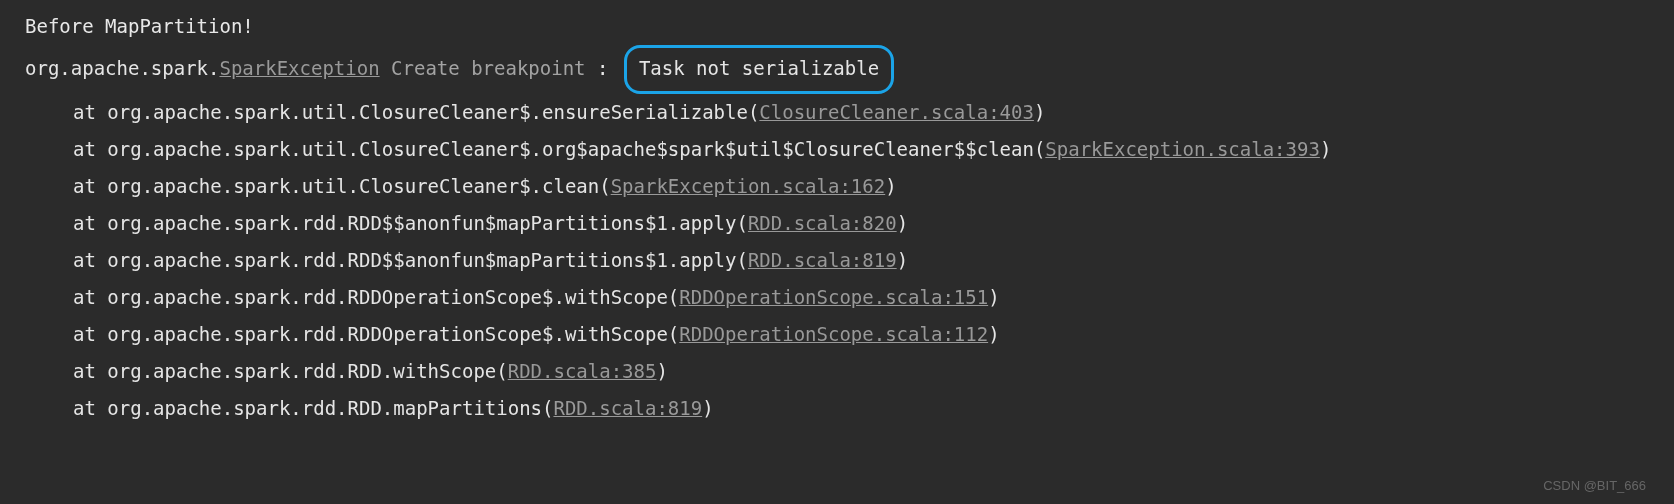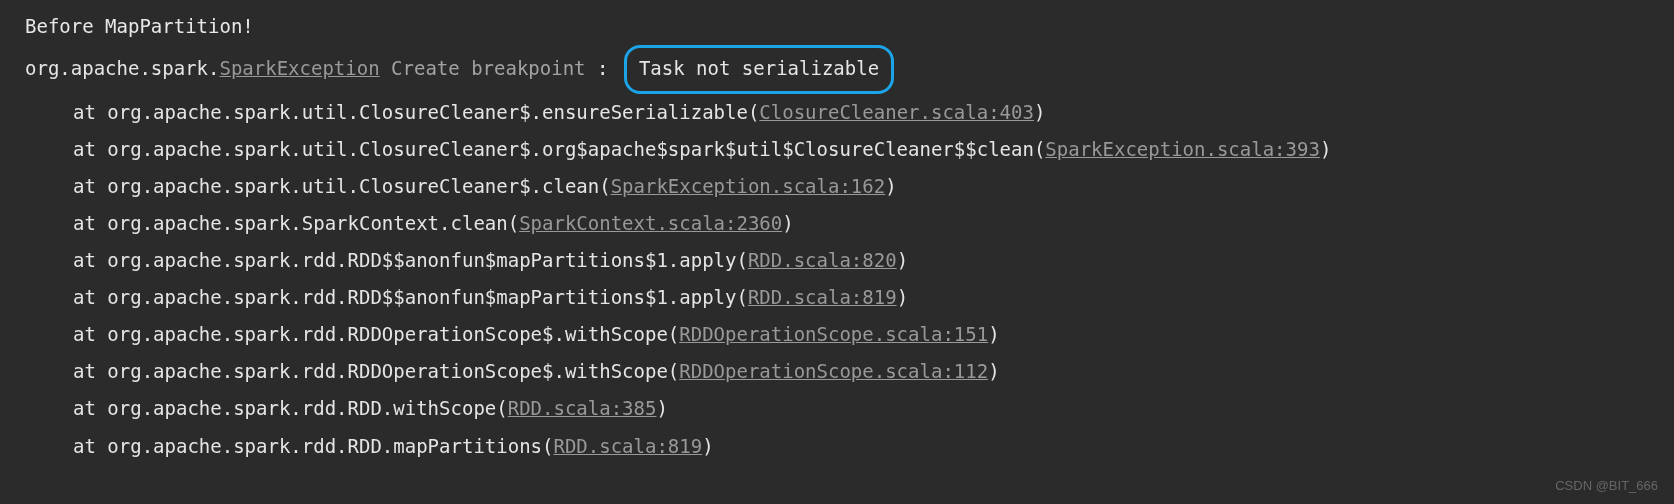--- a/index.html
+++ b/index.html
@@ -43,21 +43,21 @@
       padding: 2px 12px 4px 12px;
       display: inline-block;
       margin-left: 4px;
     }
     .indent {
       padding-left: 48px;
     }
     .watermark {
       position: absolute;
       bottom: 6px;
-      right: 16px;
+      right: 28px;
       font-size: 13px;
       color: #666666;
       font-family: sans-serif;
     }
   </style>
 </head>
 <body>
 
 <div class="line">
   <span class="white-text">Before MapPartition!</span>
@@ -66,21 +66,20 @@
 <div class="line">
   <span class="pink">org.apache.spark.</span><span class="gray-link">SparkException</span>
   <span class="breakpoint-label">Create breakpoint</span><span class="white-text"> :</span>
   <span class="highlight-box"><span class="pink">Task not serializable</span></span>
 </div>
 
 <div id="frames-container">
     <div class="line indent"><span class="pink">at </span><span class="pink">org.apache.spark.util.ClosureCleaner$.ensureSerializable(</span><span class="gray-link">ClosureCleaner.scala:403</span><span class="pink">)</span></div>
     <div class="line indent"><span class="pink">at </span><span class="pink">org.apache.spark.util.ClosureCleaner$.org$apache$spark$util$ClosureCleaner$$clean(</span><span class="gray-link">SparkException.scala:393</span><span class="pink">)</span></div>
     <div class="line indent"><span class="pink">at </span><span class="pink">org.apache.spark.util.ClosureCleaner$.clean(</span><span class="gray-link">SparkException.scala:162</span><span class="pink">)</span></div>
-    <div class="line indent"><span class="pink">at </span><span class="pink">org.apache.spark.SparkContext.clean(</span><span class="gray-link">SparkContext.scala:2360</span><span class="pink">)</span></div>
     <div class="line indent"><span class="pink">at </span><span class="pink">org.apache.spark.rdd.RDD$$anonfun$mapPartitions$1.apply(</span><span class="gray-link">RDD.scala:820</span><span class="pink">)</span></div>
     <div class="line indent"><span class="pink">at </span><span class="pink">org.apache.spark.rdd.RDD$$anonfun$mapPartitions$1.apply(</span><span class="gray-link">RDD.scala:819</span><span class="pink">)</span></div>
     <div class="line indent"><span class="pink">at </span><span class="pink">org.apache.spark.rdd.RDDOperationScope$.withScope(</span><span class="gray-link">RDDOperationScope.scala:151</span><span class="pink">)</span></div>
     <div class="line indent"><span class="pink">at </span><span class="pink">org.apache.spark.rdd.RDDOperationScope$.withScope(</span><span class="gray-link">RDDOperationScope.scala:112</span><span class="pink">)</span></div>
     <div class="line indent"><span class="pink">at </span><span class="pink">org.apache.spark.rdd.RDD.withScope(</span><span class="gray-link">RDD.scala:385</span><span class="pink">)</span></div>
     <div class="line indent"><span class="pink">at </span><span class="pink">org.apache.spark.rdd.RDD.mapPartitions(</span><span class="gray-link">RDD.scala:819</span><span class="pink">)</span></div>
   </div>
 
 <div class="watermark">CSDN @BIT_666</div>
 

